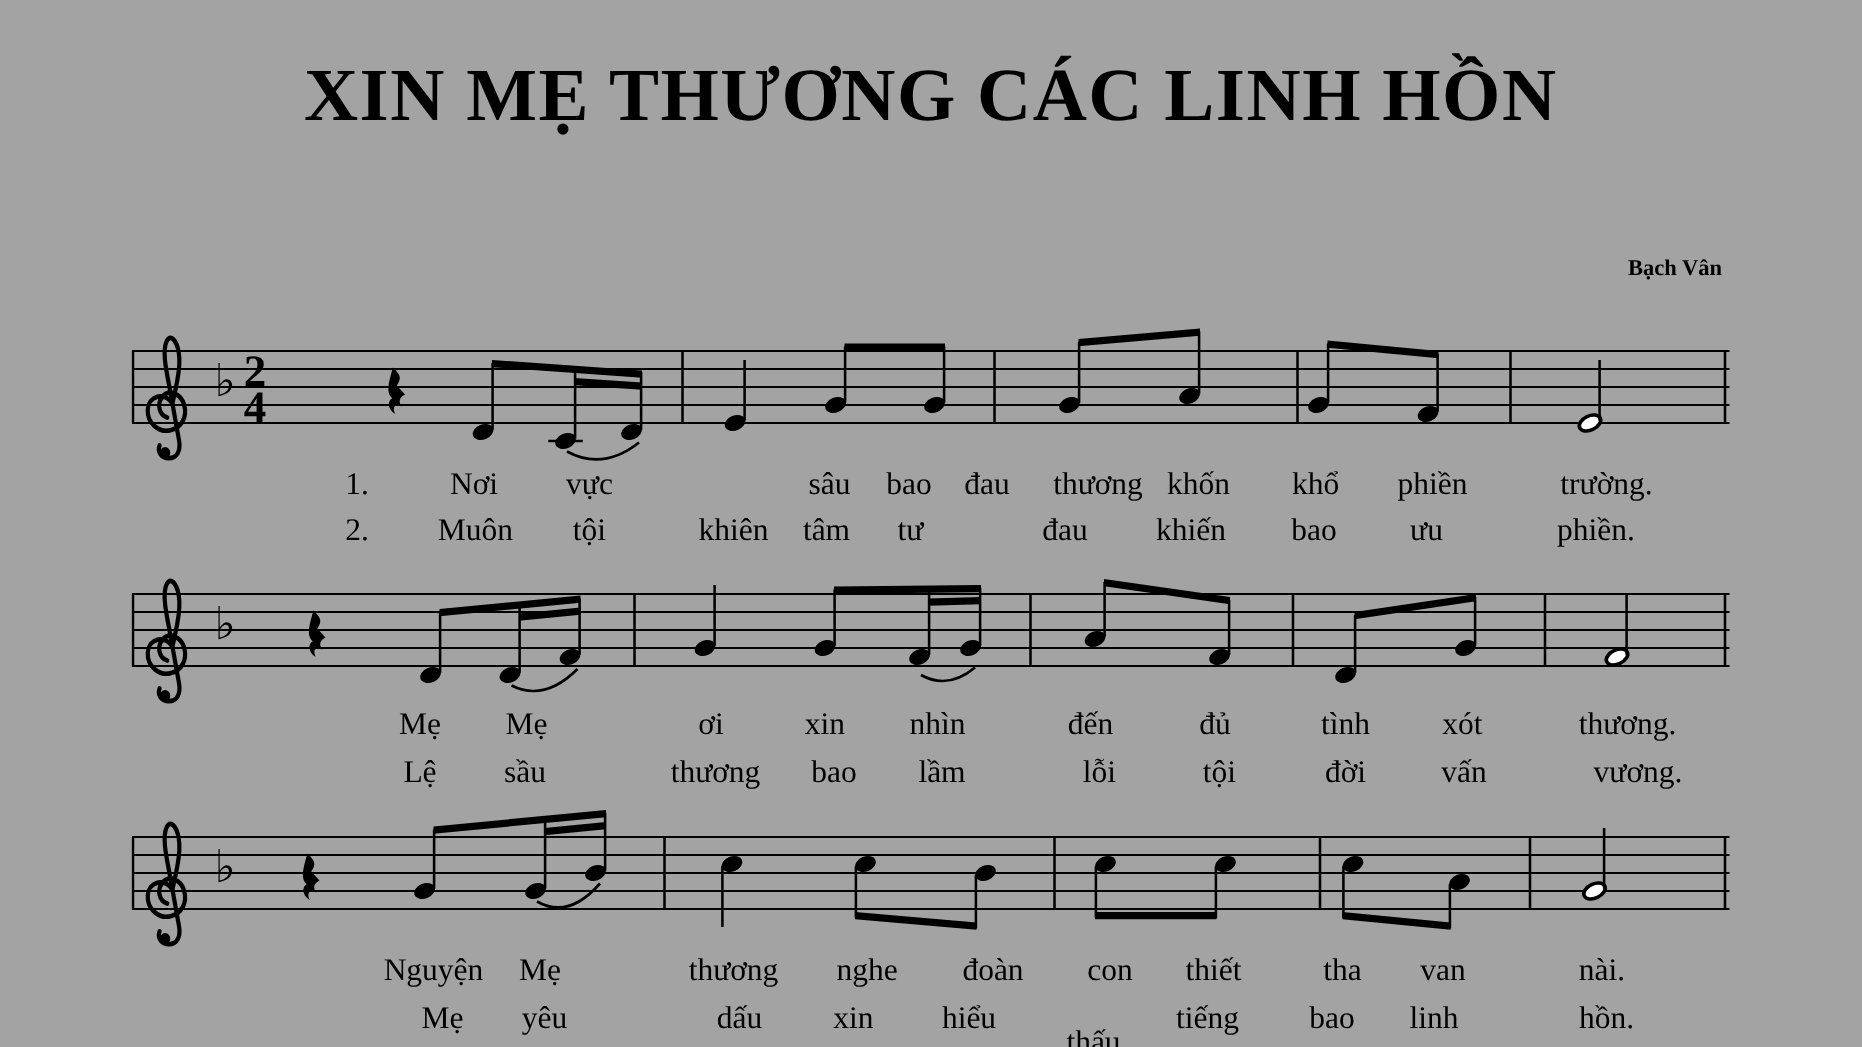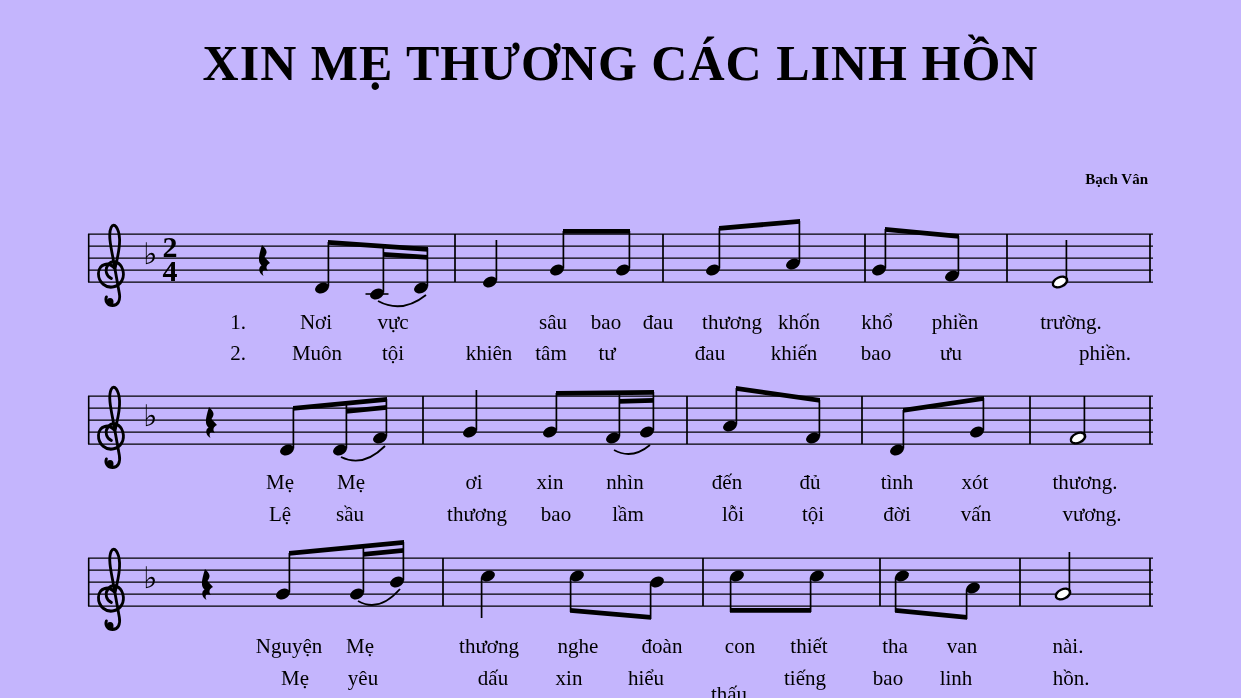--- a/index.html
+++ b/index.html
@@ -1,16 +1,16 @@
 <!DOCTYPE html>
 <html><head>
 <meta charset="utf-8">
 <style>
   html,body{margin:0;padding:0;background:#e8e8e8;}
-  .page{position:relative;width:1241px;height:698px;background:#c4b5fd;overflow:hidden;
+  .page{position:relative;width:1241px;height:698px;background:#a3a3a3;overflow:hidden;
         font-family:"Liberation Serif","DejaVu Serif",serif;color:#000;}
   .title{position:absolute;top:34px;left:0;width:100%;margin:0;text-align:center;
          font-size:50px;font-weight:700;letter-spacing:1px;white-space:nowrap;}
   .composer{position:absolute;top:171px;right:93px;font-size:15px;font-weight:700;white-space:nowrap;}
   .score-svg{position:absolute;left:0;top:0;}
   .lyric{position:absolute;transform:translateX(-50%);font-size:21px;line-height:24px;
          white-space:nowrap;color:#000;}
 </style>
 </head>
 <body>
@@ -183,21 +183,21 @@
       <span class="lyric" style="left: 238px; top: 341px;">2.</span>
       <span class="lyric" style="left: 317px; top: 341px;">Muôn</span>
       <span class="lyric" style="left: 393px; top: 341px;">tội</span>
       <span class="lyric" style="left: 489px; top: 341px;">khiên</span>
       <span class="lyric" style="left: 551px; top: 341px;">tâm</span>
       <span class="lyric" style="left: 607px; top: 341px; text-align: center;">tư</span>
       <span class="lyric" style="left: 710px; top: 341px;">đau</span>
       <span class="lyric" style="left: 794px; top: 341px;">khiến</span>
       <span class="lyric" style="left: 876px; top: 341px;">bao</span>
       <span class="lyric" style="left: 951px; top: 341px;">ưu</span>
-      <span class="lyric" style="left: 1064px; top: 341px; margin-left: 41px;">phiền.</span>
+      <span class="lyric" style="left: 1064px; top: 341px;">phiền.</span>
       <span class="lyric" style="left: 280px; top: 470px;">Mẹ</span>
       <span class="lyric" style="left: 351px; top: 470px;">Mẹ</span>
       <span class="lyric" style="left: 474px; top: 470px;">ơi</span>
       <span class="lyric" style="left: 550px; top: 470px;">xin</span>
       <span class="lyric" style="left: 625px; top: 470px;">nhìn</span>
       <span class="lyric" style="left: 727px; top: 470px;">đến</span>
       <span class="lyric" style="left: 810px; top: 470px;">đủ</span>
       <span class="lyric" style="left: 897px; top: 470px;">tình</span>
       <span class="lyric" style="left: 975px; top: 470px;">xót</span>
       <span class="lyric" style="left: 1085px; top: 470px;">thương.</span>

